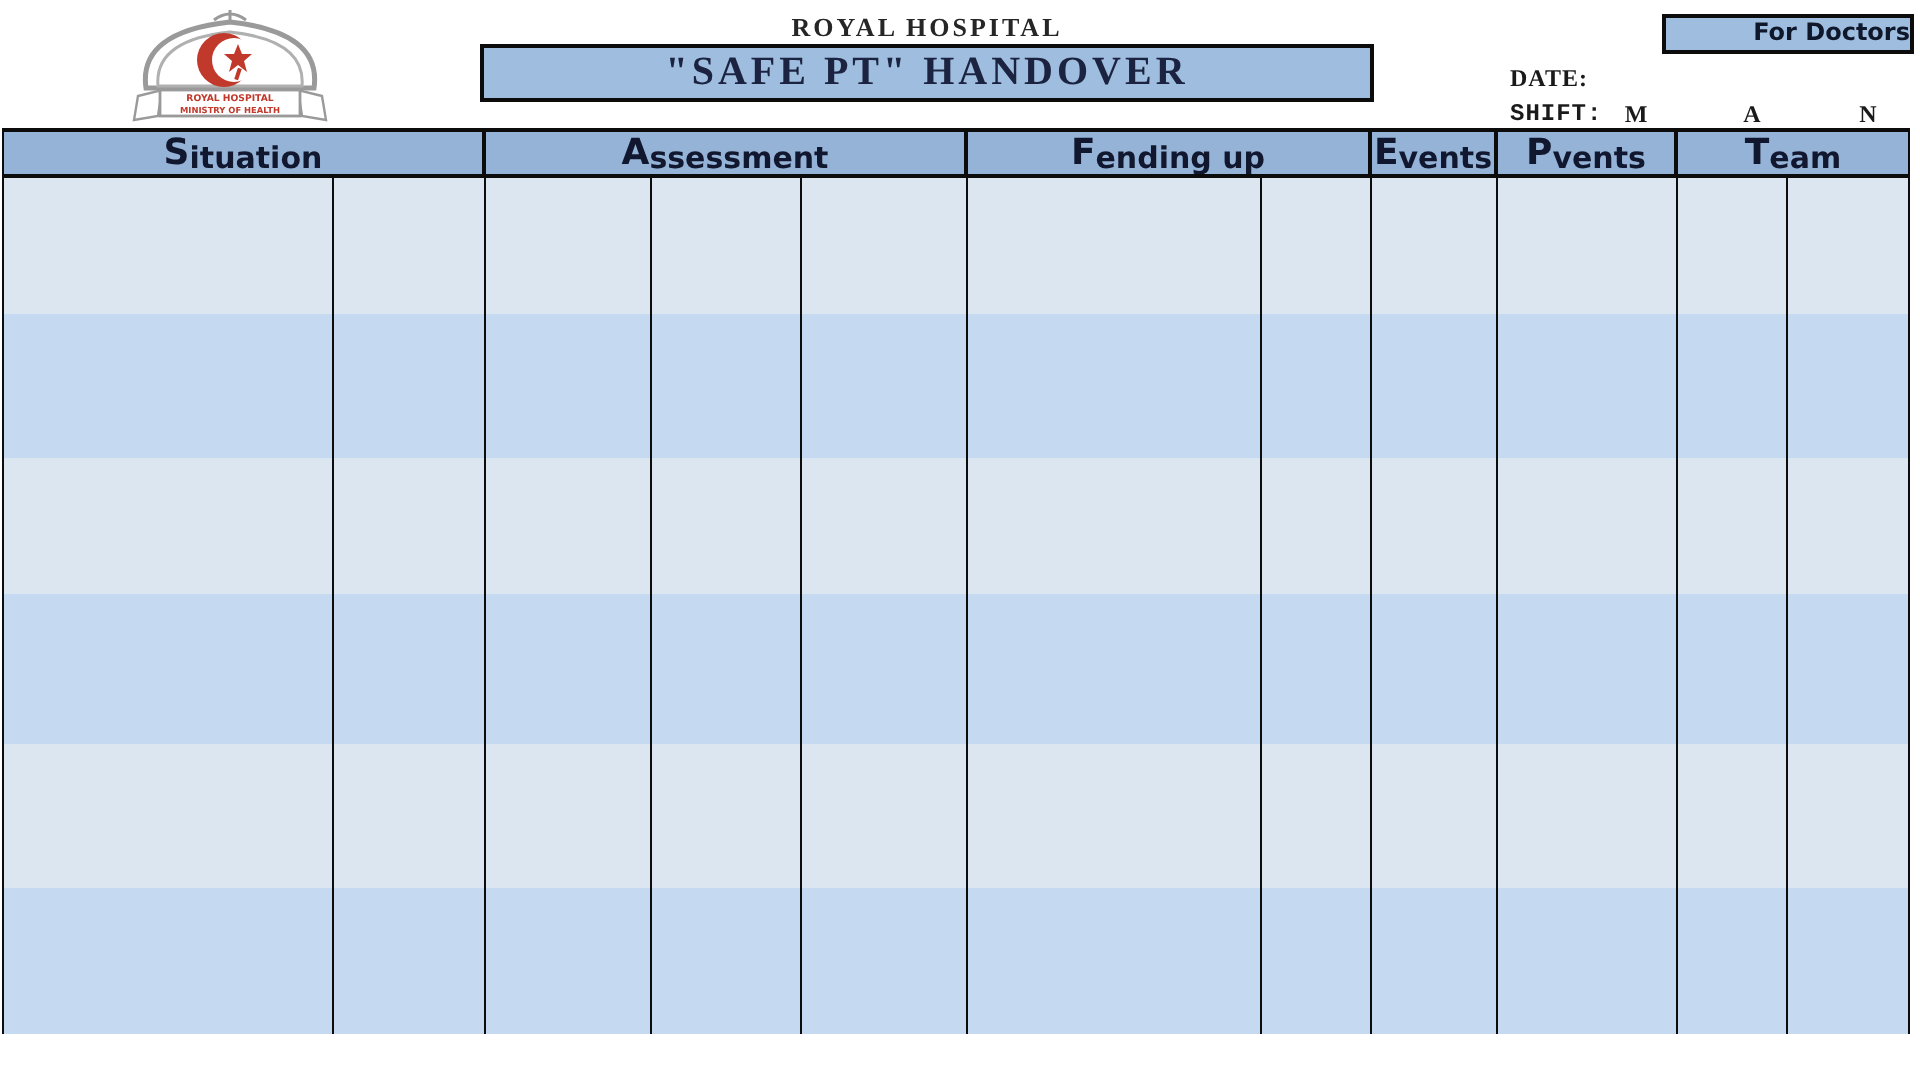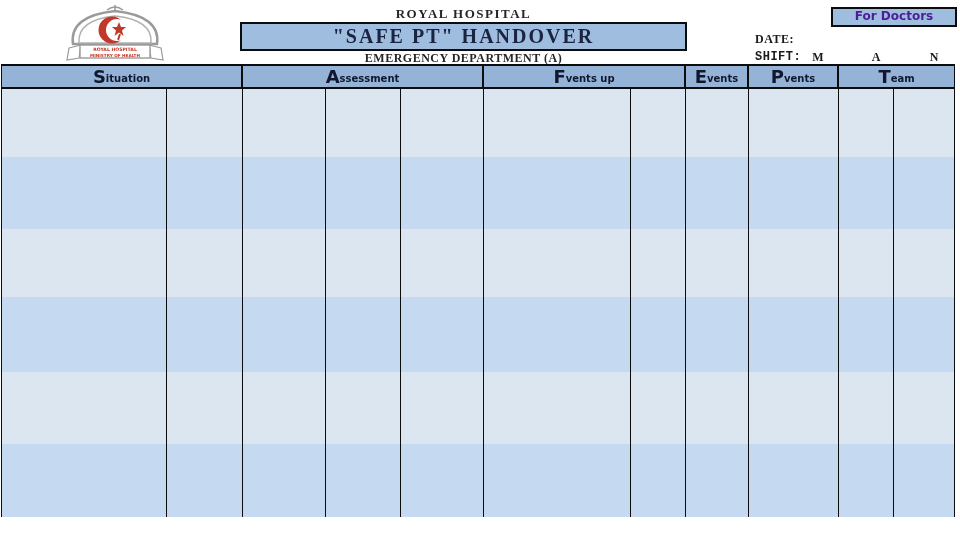--- a/index.html
+++ b/index.html
@@ -35,38 +35,38 @@
   .date-label{left:755px;top:32px;font-family:"Liberation Serif","DejaVu Serif",serif;
     font-weight:bold;font-size:12px;color:#1a1a1a;letter-spacing:0.5px;}
   .shift-label{left:755px;top:50px;font-family:Liberation Mono, monospace;
     font-weight:bold;font-size:12px;color:#1a1a1a;letter-spacing:0.5px;}
   .shift-opt{top:50px;width:20px;text-align:center;
     font-family:"Liberation Serif","DejaVu Serif",serif;font-weight:bold;
     font-size:12px;color:#1a1a1a;cursor:pointer;}
   .shift-m{left:808px;} .shift-a{left:866px;} .shift-n{left:924px;}
   .for-doctors{left:831px;top:7px;width:126px;height:20px;
     background:var(--accent-box-bg);border:2px solid var(--border-black);
-    text-align:center;line-height:15px;font-weight:bold;font-size:12px;
-    color:#4c1d95;}
+    line-height:15px;font-weight:bold;font-size:12px;
+    color:#0f172a;}
   .logo{left:55px;top:2px;width:120px;height:61px;}
 
   
   .handover-table{left:1px;top:64px;width:954px;
     border-left:1px solid var(--border-black);
     border-right:1px solid var(--border-black);
     border-top:2px solid var(--border-black);}
   .grid-group{display:grid;grid-template-columns:var(--group-cols);}
   .grid-cols{display:grid;grid-template-columns:var(--cols);}
   .group-row{height:23px;background:var(--group-header-bg);
     border-bottom:2px solid var(--border-black);}
   .group-cell{display:flex;align-items:center;justify-content:center;
     border-right:2px solid var(--border-black);color:#10172e;overflow:hidden;}
   .group-cell:last-child{border-right:none;}
   .group-initial{font-size:18px;font-weight:bold;line-height:18px;}
-  .group-rest{font-size:10px;font-weight:bold;padding-top:4px;}
+  .group-rest{font-size:15px;font-weight:bold;padding-top:4px;}
   .colhead-row{height:23px;background:var(--column-header-bg);
     border-bottom:2px solid var(--border-black);}
   .col-cell{display:flex;align-items:center;justify-content:center;
     border-right:2px solid var(--border-black);
     font-size:10.5px;color:var(--header-text);overflow:hidden;white-space:nowrap;}
   .col-cell:last-child{border-right:none;}
   .body-row{width:100%;}
   .band-light{background:var(--band-light);}
   .band-dark{background:var(--band-dark);}
   .body-cell{border-right:1px solid var(--border-black);cursor:cell;}
@@ -102,21 +102,20 @@
         <path d="M106 46 L94 43 L96 56 L108 58 Z" fill="#ffffff" stroke="#9a9a9a" stroke-width="1.2"></path>
         <rect x="25" y="43" width="70" height="13" fill="#ffffff" stroke="#9a9a9a" stroke-width="1.4"></rect>
         <text x="60" y="48.5" text-anchor="middle" font-size="4.6" font-weight="bold" fill="#c0392b" font-family="DejaVu Sans, sans-serif">ROYAL HOSPITAL</text>
         <text x="60" y="54.5" text-anchor="middle" font-size="4.2" font-weight="bold" fill="#c0392b" font-family="DejaVu Sans, sans-serif">MINISTRY OF HEALTH</text>
       </g>
     </svg>
   </div>
 
   <div class="abs hospital-name">ROYAL HOSPITAL</div>
   <div class="abs title-box">"SAFE PT" HANDOVER</div>
-  <div class="abs department">EMERGENCY DEPARTMENT (A)</div>
 
   <div class="abs for-doctors">For Doctors</div>
   <div class="abs date-label">DATE:</div>
   <div class="abs shift-label">SHIFT:</div>
   <div class="abs shift-opt shift-m">M</div>
   <div class="abs shift-opt shift-a">A</div>
   <div class="abs shift-opt shift-n">N</div>
 
   <div class="abs handover-table">
 
@@ -124,21 +123,21 @@
       <div class="group-cell">
         <span class="group-initial">S</span>
           <span class="group-rest">ituation</span>
       </div>
       <div class="group-cell">
         <span class="group-initial">A</span>
           <span class="group-rest">ssessment</span>
       </div>
       <div class="group-cell">
         <span class="group-initial">F</span>
-          <span class="group-rest">vents up</span>
+          <span class="group-rest">ending up</span>
       </div>
       <div class="group-cell">
         <span class="group-initial">E</span>
           <span class="group-rest">vents</span>
       </div>
       <div class="group-cell">
         <span class="group-initial">P</span>
           <span class="group-rest">vents</span>
       </div>
       <div class="group-cell">

